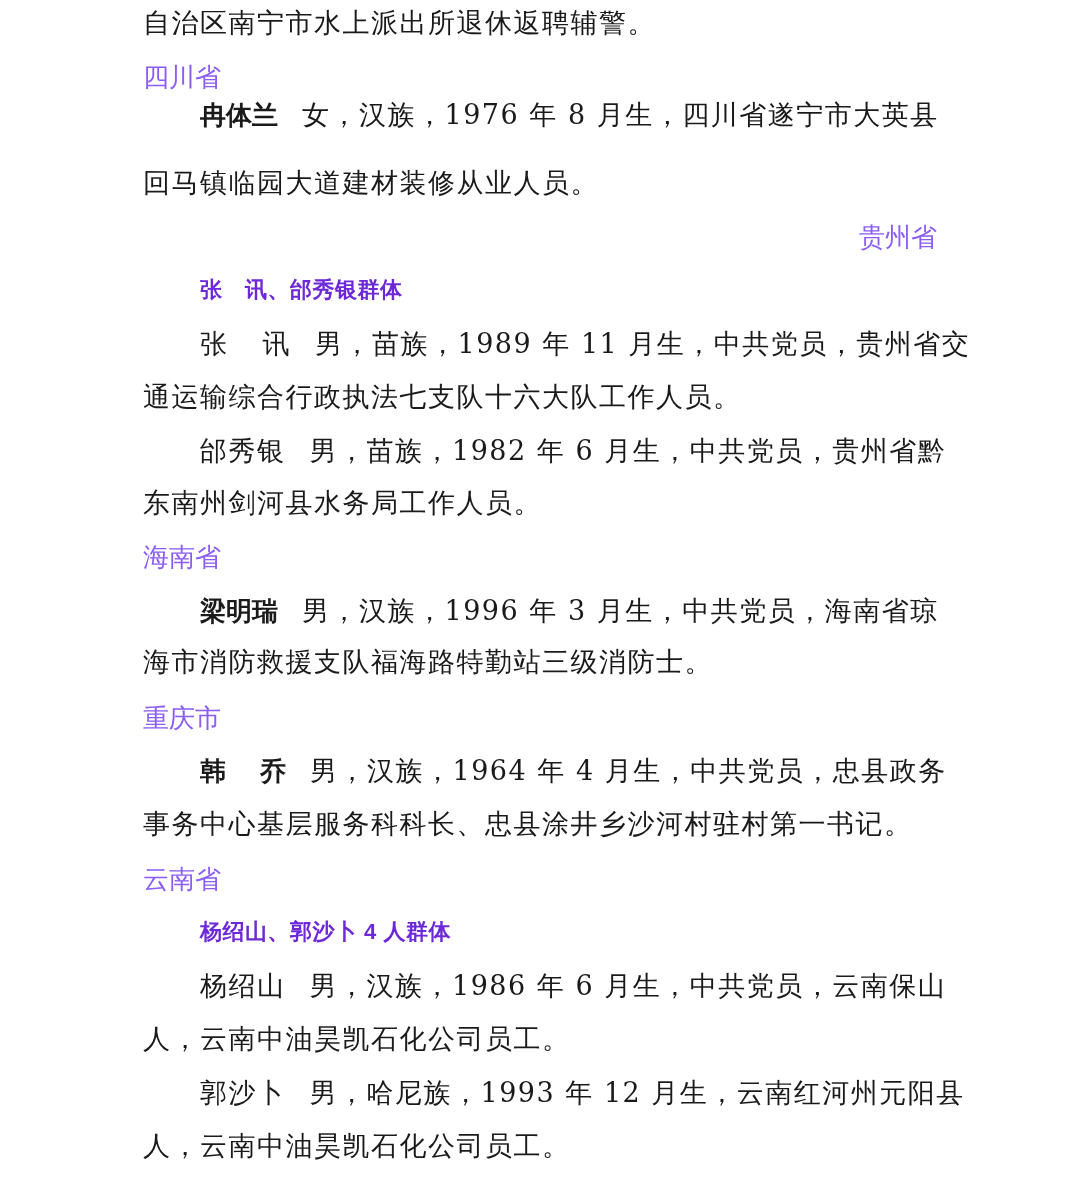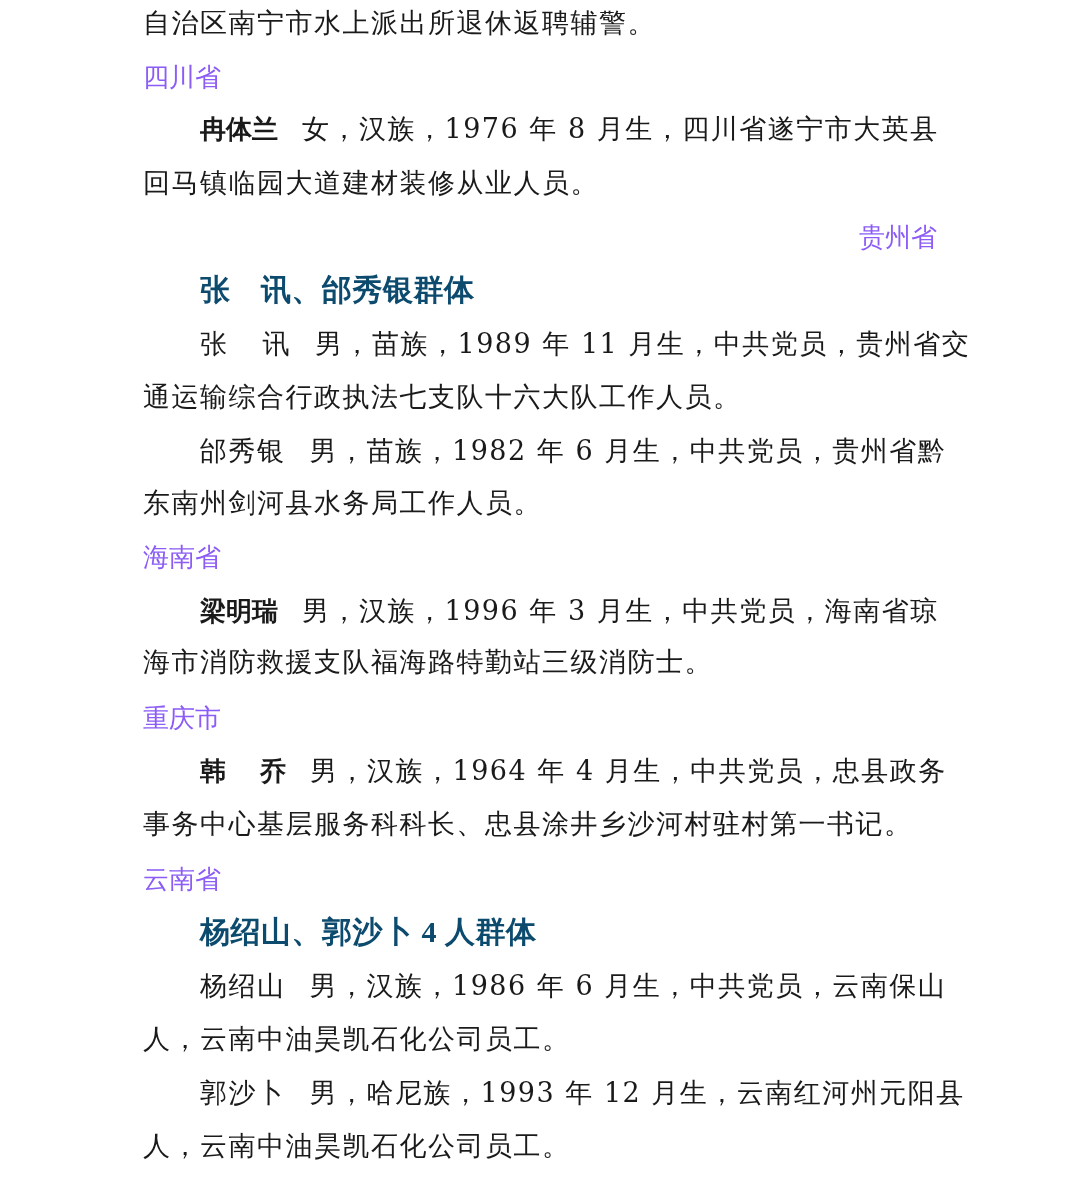--- a/index.html
+++ b/index.html
@@ -20,25 +20,25 @@
   .line.just { text-align: justify; text-align-last: justify; }
   .line.indent { left: 200px; width: 737px; }
   .heading {
     font-family: "DejaVu Sans", "Liberation Sans", sans-serif;
     font-weight: normal;
     font-size: 26px;
     letter-spacing: 0px;
     color: #8b5cf6;
   }
   .group-title {
-    font-family: Liberation Serif, serif;
+    font-family: Liberation Sans, sans-serif;
     font-weight: bold;
-    font-size: 30px;
+    font-size: 22px;
     letter-spacing: 0.5px;
-    color: #0c4a6e;
+    color: #6d28d9;
   }
   .name-bold {
     font-family: "DejaVu Sans", "Liberation Sans", sans-serif;
     font-weight: bold;
     font-size: 26px;
     letter-spacing: 0px;
   }
   .name-plain { font-size: 27px; }
   .gap { display: inline-block; width: 34px; }
   .pad { display: inline-block; width: 24px; }
@@ -47,21 +47,21 @@
 <body>
 
 <div class="page">
 
   <div class="line" style="top:3px;">
     <span>自治区南宁市水上派出所退休返聘辅警。</span>
   </div>
 
   <div class="line heading" style="top:57px;">四川省</div>
 
-  <div class="line indent just" style="top:109px;">
+  <div class="line indent just" style="top:95px;">
     <span class="name-bold">冉体兰</span><span class="pad"></span><span>女，汉族，1976 年 8 月生，四川省遂宁市大英县</span>
   </div>
   <div class="line" style="top:163px;">回马镇临园大道建材装修从业人员。</div>
 
   <div class="line heading" style="top:217px;text-align:right;">贵州省</div>
 
   <div class="line indent group-title" style="top:270px;">张　讯、邰秀银群体</div>
 
   <div class="line indent just" style="top:324px;">
     <span class="name-plain">张</span><span class="gap"></span><span class="name-plain">讯</span><span class="pad"></span><span>男，苗族，1989 年 11 月生，中共党员，贵州省交</span>

